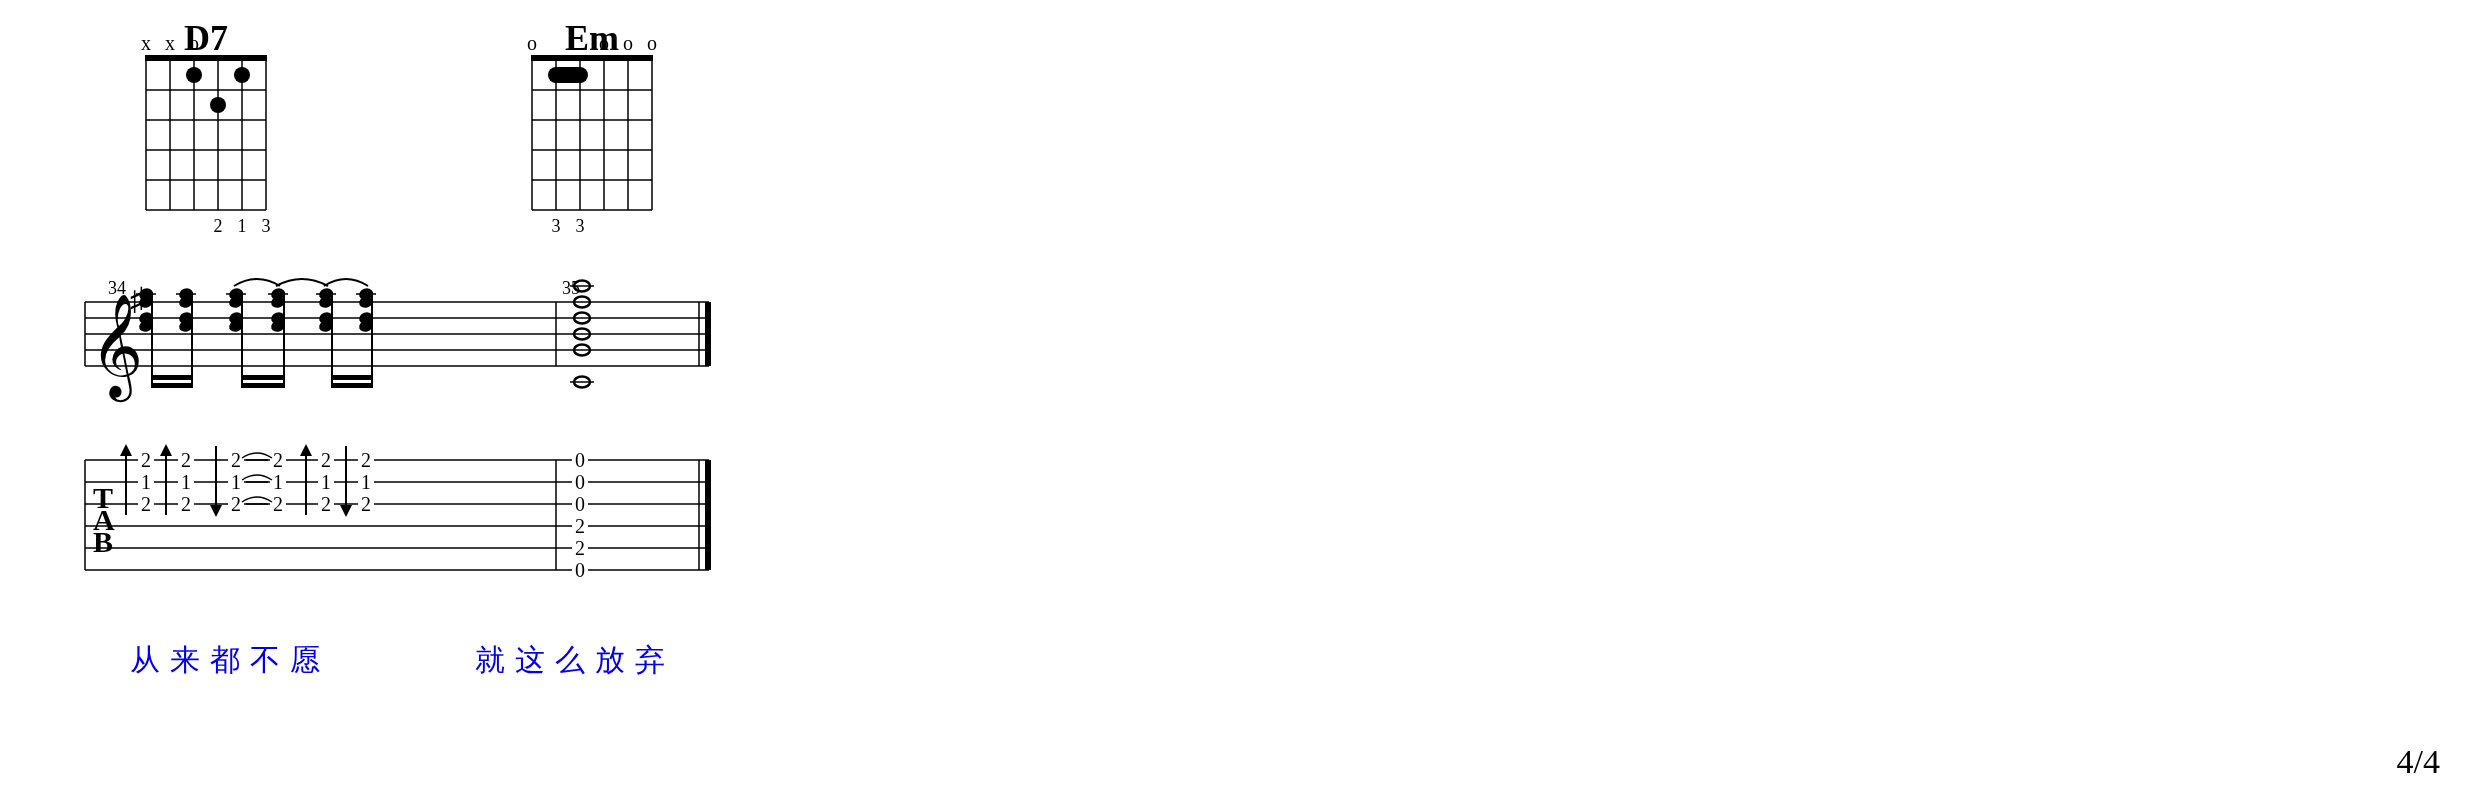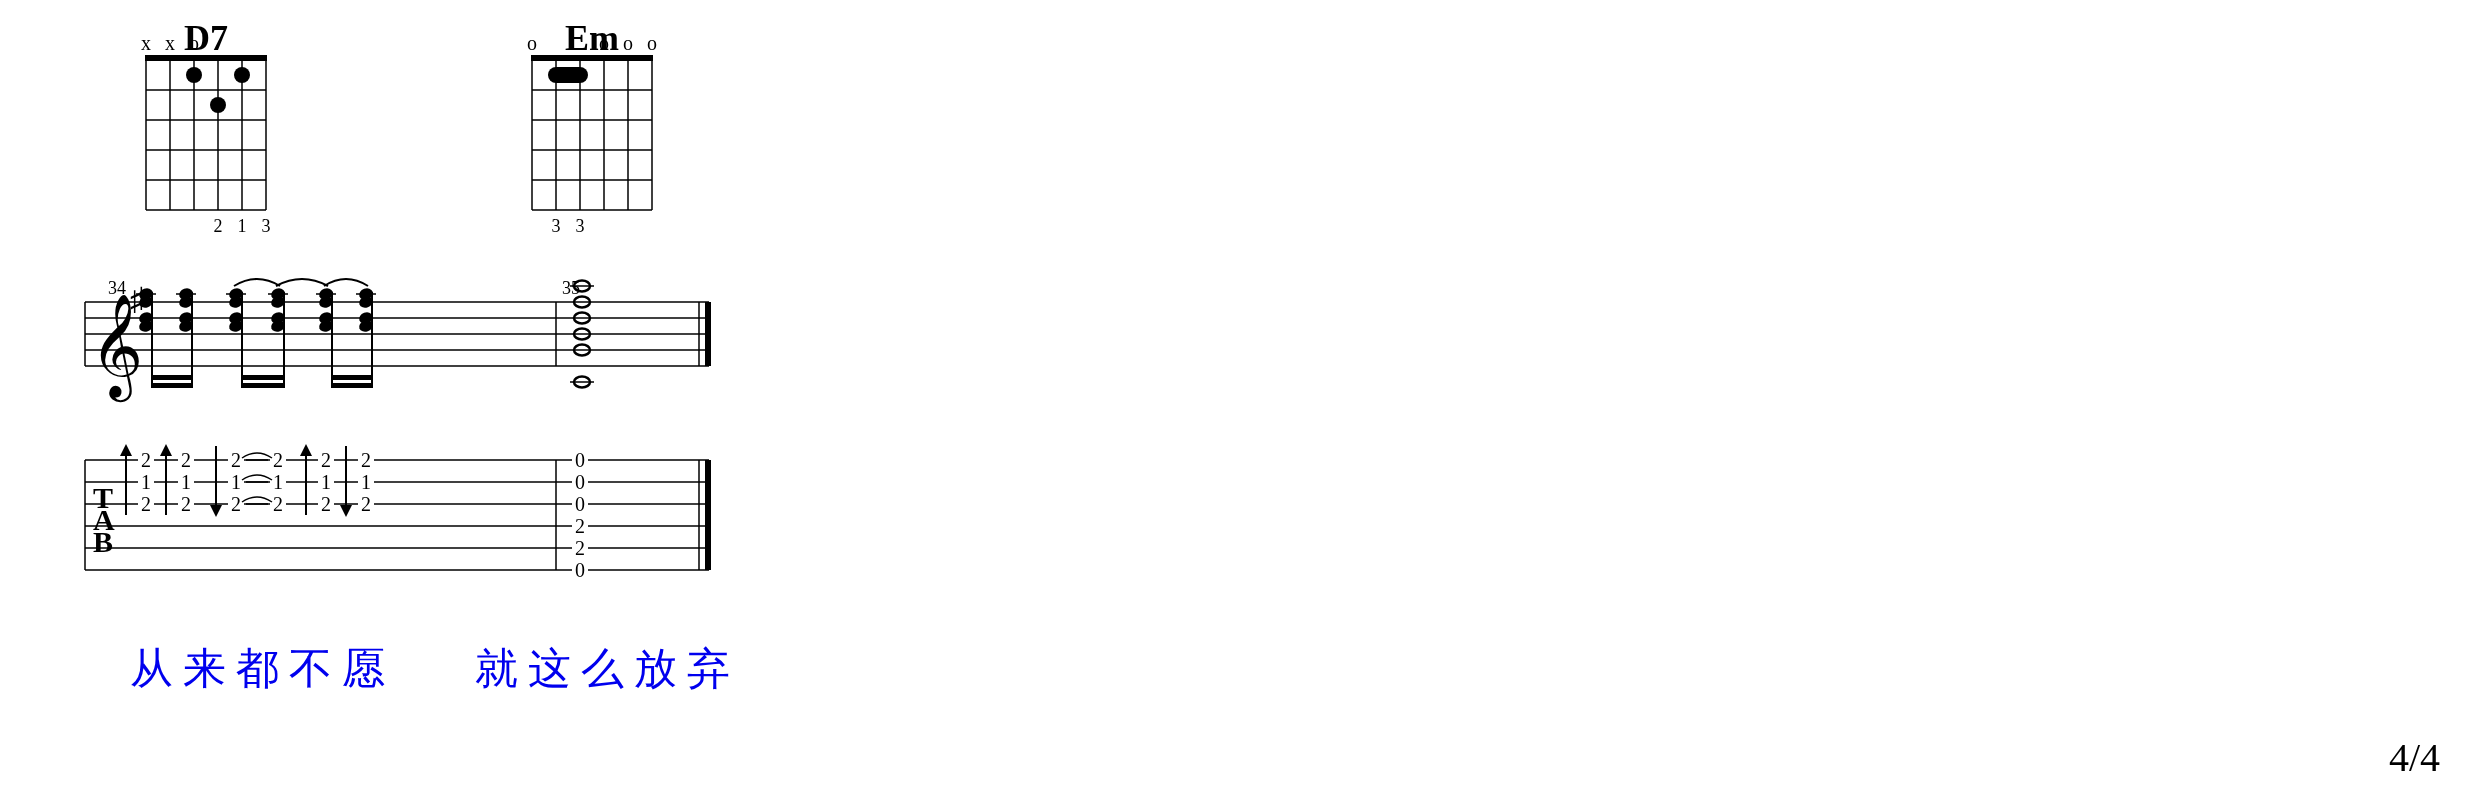--- a/index.html
+++ b/index.html
@@ -1,18 +1,18 @@
 <!DOCTYPE html>
 <html><head>
 <meta charset="utf-8">
 <style>
   html,body{margin:0;padding:0;background:#fff;font-family:"Times New Roman",serif}
   .page{width:2480px;height:801px;position:relative}
-  .page-num{position:absolute;right:40px;bottom:20px;font-size:40px;color:#000}
-  .lyrics{position:absolute;font-size:43px;color:#0000ee;font-family:"SimSun","KaiTi",serif;letter-spacing:10px}
+  .page-num{position:absolute;right:40px;bottom:20px;font-size:34px;color:#000}
+  .lyrics{position:absolute;font-size:30px;color:#0000ee;font-family:"SimSun","KaiTi",serif;letter-spacing:10px}
 </style>
 </head>
 <body>
 
 <div class="page">
   <svg id="svg-root" width="2480" height="801">
       <text x="206" y="50" font-size="36" text-anchor="middle" font-family="Times New Roman" fill="#000" font-weight="bold">D7</text>
       <rect x="145" y="55" width="122" height="6" fill="#000"></rect>
       <line x1="146" y1="60" x2="146" y2="210" stroke="#000" stroke-width="1.5"></line>
       <line x1="170" y1="60" x2="170" y2="210" stroke="#000" stroke-width="1.5"></line>

